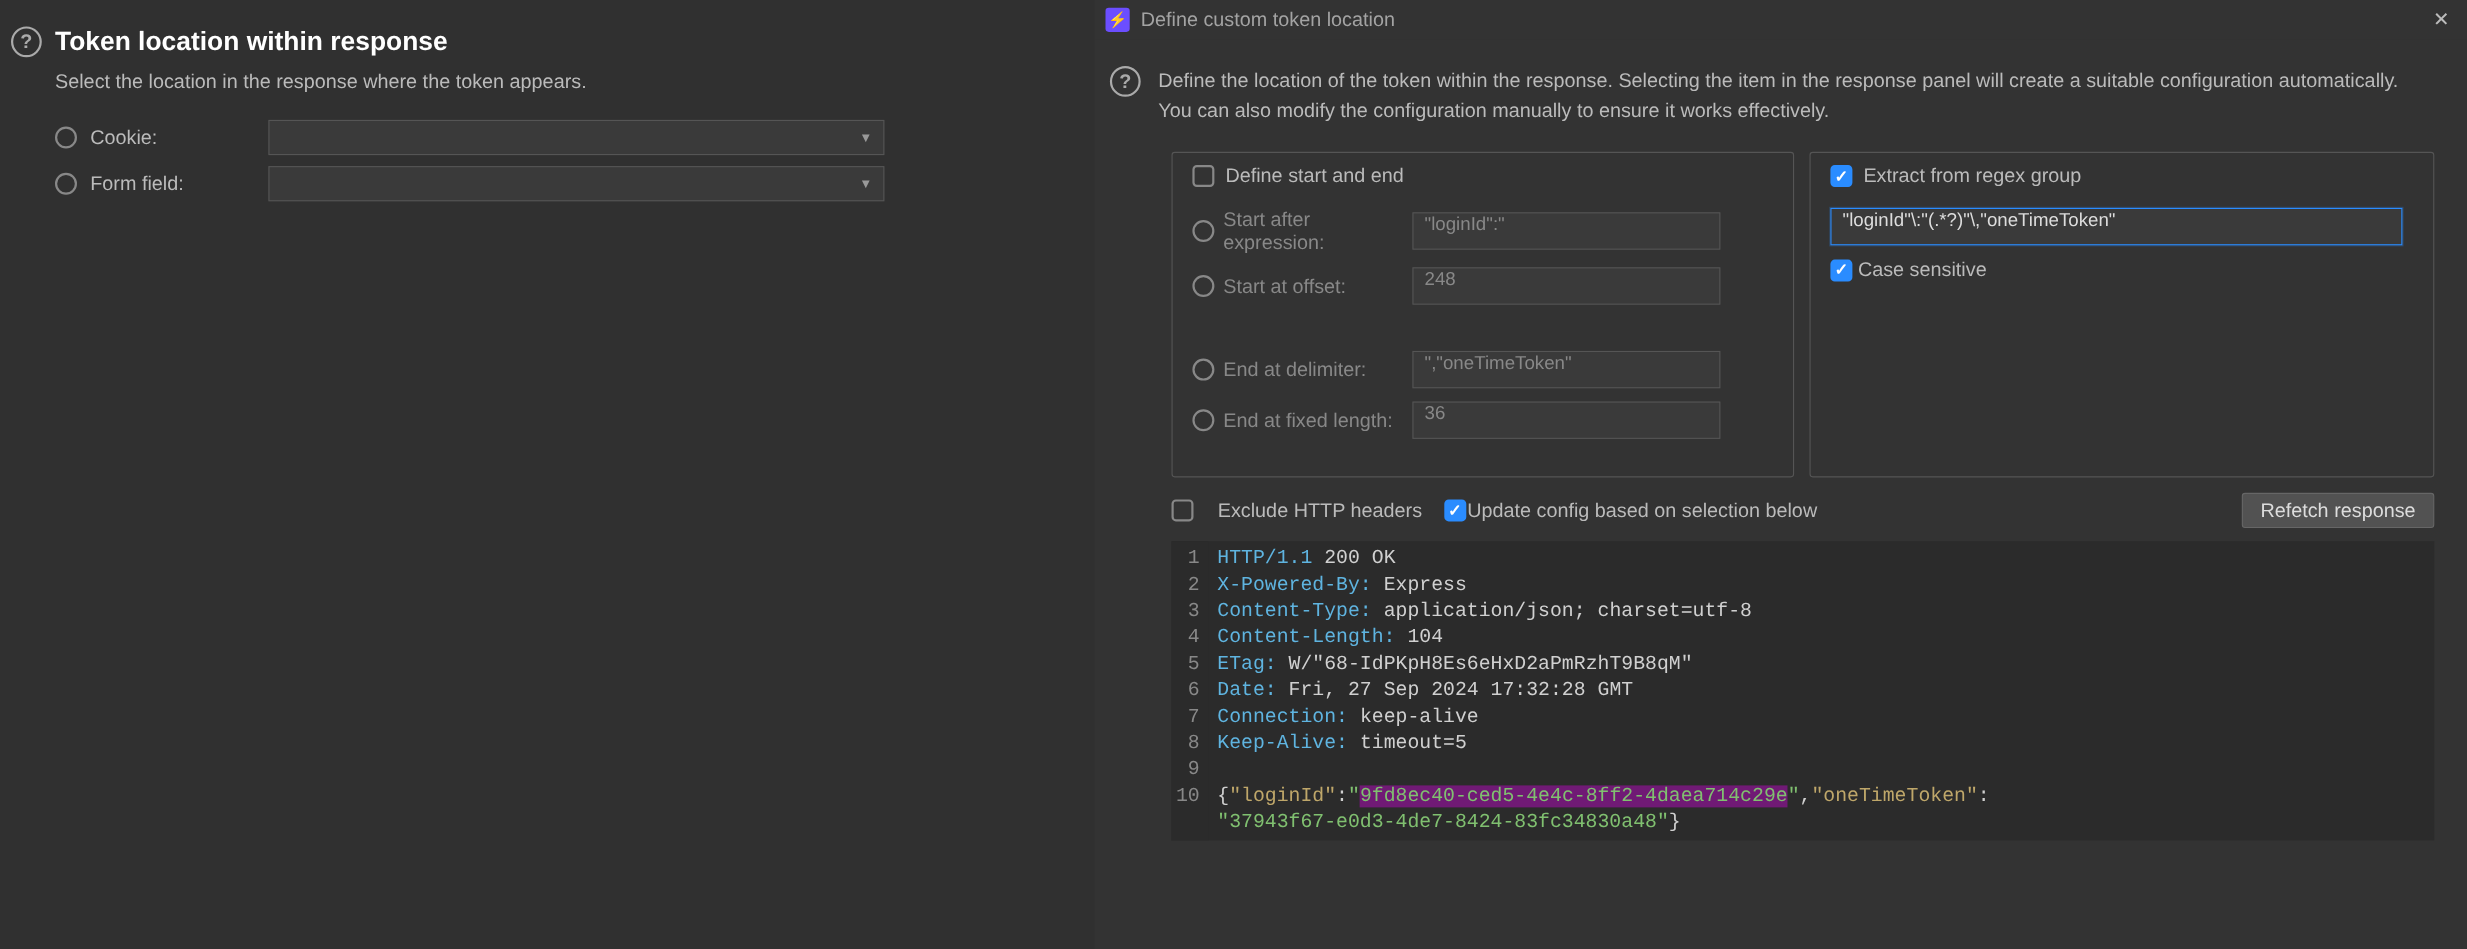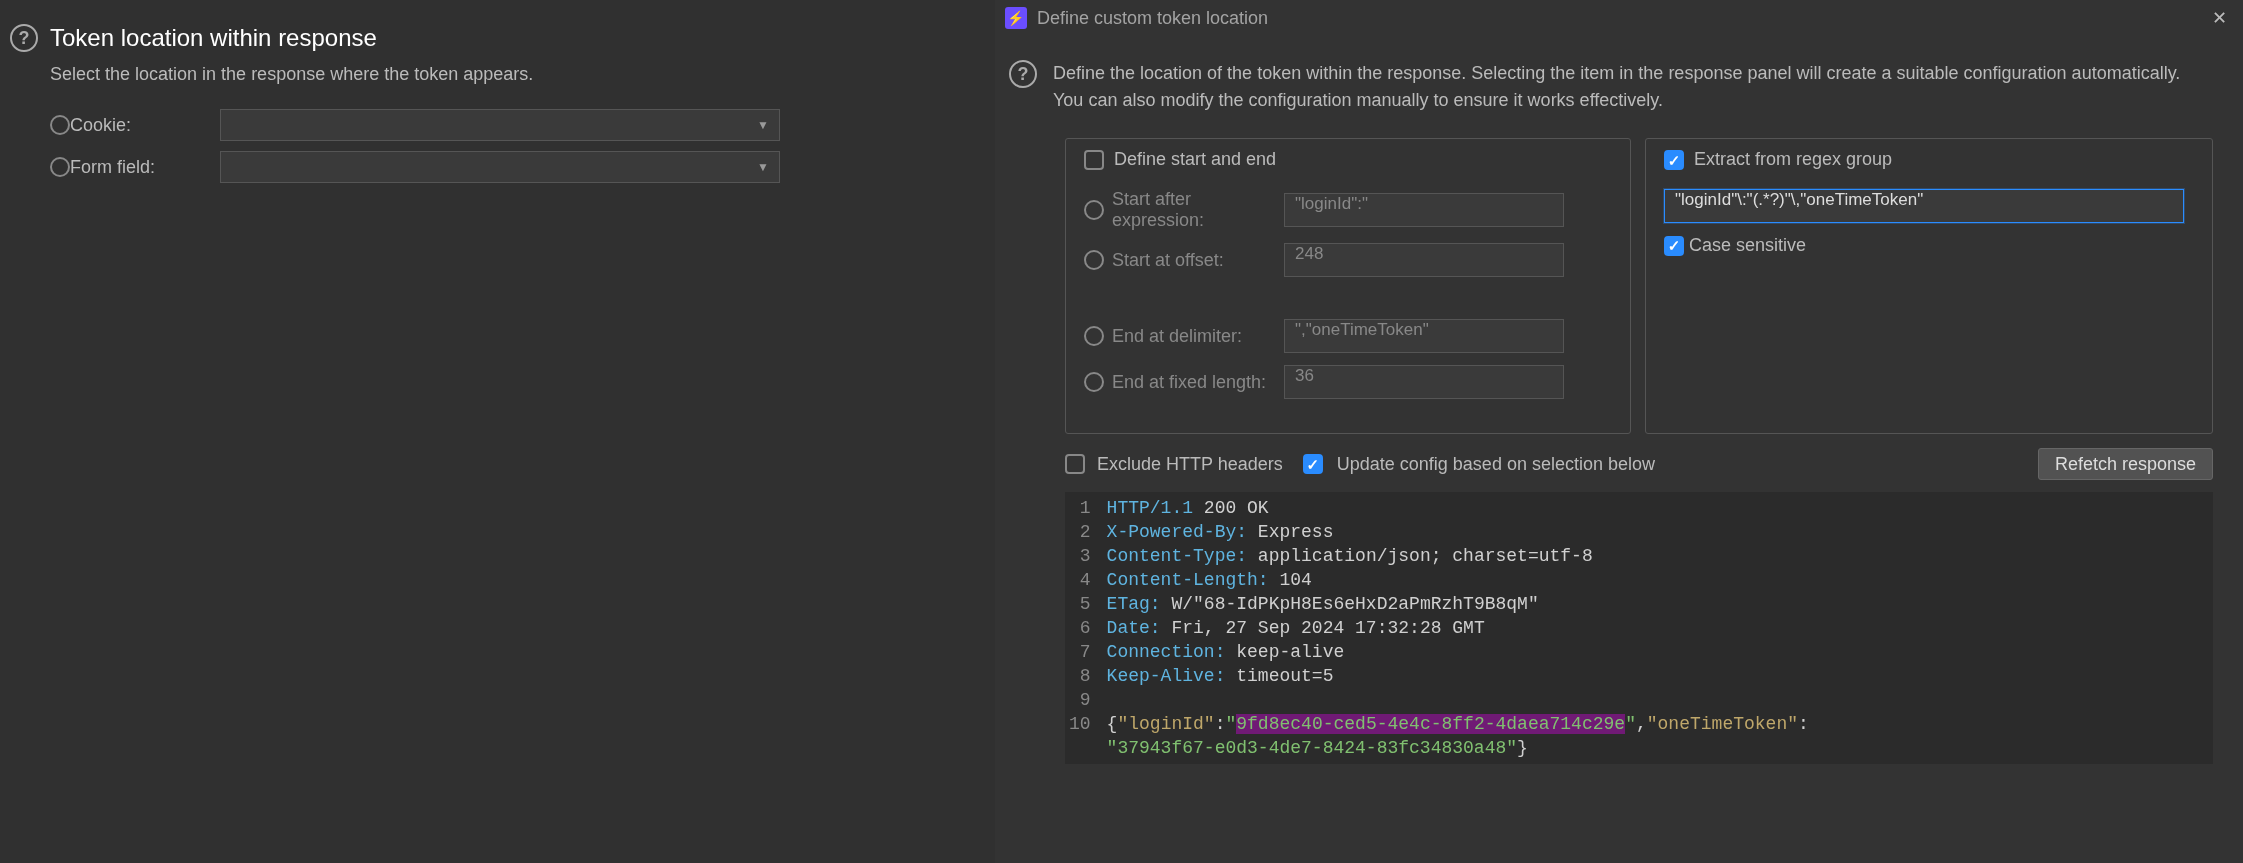--- a/index.html
+++ b/index.html
@@ -38,39 +38,39 @@
     color: #aaaaaa;
     flex-shrink: 0;
   }
   .left-header {
     display: flex;
     align-items: center;
     gap: 12px;
   }
   .left-title {
     font-size: 24px;
-    font-weight: 400;
+    font-weight: 700;
     color: #ffffff;
   }
   .left-desc {
     margin-top: 12px;
     margin-left: 40px;
     color: #bbbbbb;
   }
   .option-rows {
     margin-top: 24px;
     margin-left: 40px;
     display: flex;
     flex-direction: column;
     gap: 10px;
   }
   .option-row {
     display: flex;
     align-items: center;
-    gap: 0;
+    gap: 12px;
   }
   .radio {
     width: 20px; height: 20px;
     border: 2px solid #888;
     border-radius: 50%;
     flex-shrink: 0;
     display: inline-flex;
     align-items: center; justify-content: center;
   }
   .radio.checked { border-color: #2a8cff; }
@@ -325,25 +325,25 @@
         </div>
         <div class="regex-input">"loginId"\:"(.*?)"\,"oneTimeToken"</div>
         <div class="cfg-row" style="margin-top:12px;">
           <span class="checkbox checked"></span>
           <span>Case sensitive</span>
         </div>
       </div>
     </div>
 
     <div class="middle-bar">
-      <div style="display:flex;align-items:center;gap:12px;">
+      <div style="display:flex;align-items:center;gap:22px;">
         <span class="checkbox"></span>
         <span>Exclude HTTP headers</span>
       </div>
-      <div style="display:flex;align-items:center;gap:14px;">
+      <div style="display:flex;align-items:center;gap:1px;">
         <span class="checkbox checked"></span>
         <span>Update config based on selection below</span>
       </div>
       <div class="spacer"></div>
       <div class="btn">Refetch response</div>
     </div>
 
     <div class="editor">
       <div class="gutter">
         <div>1</div>

